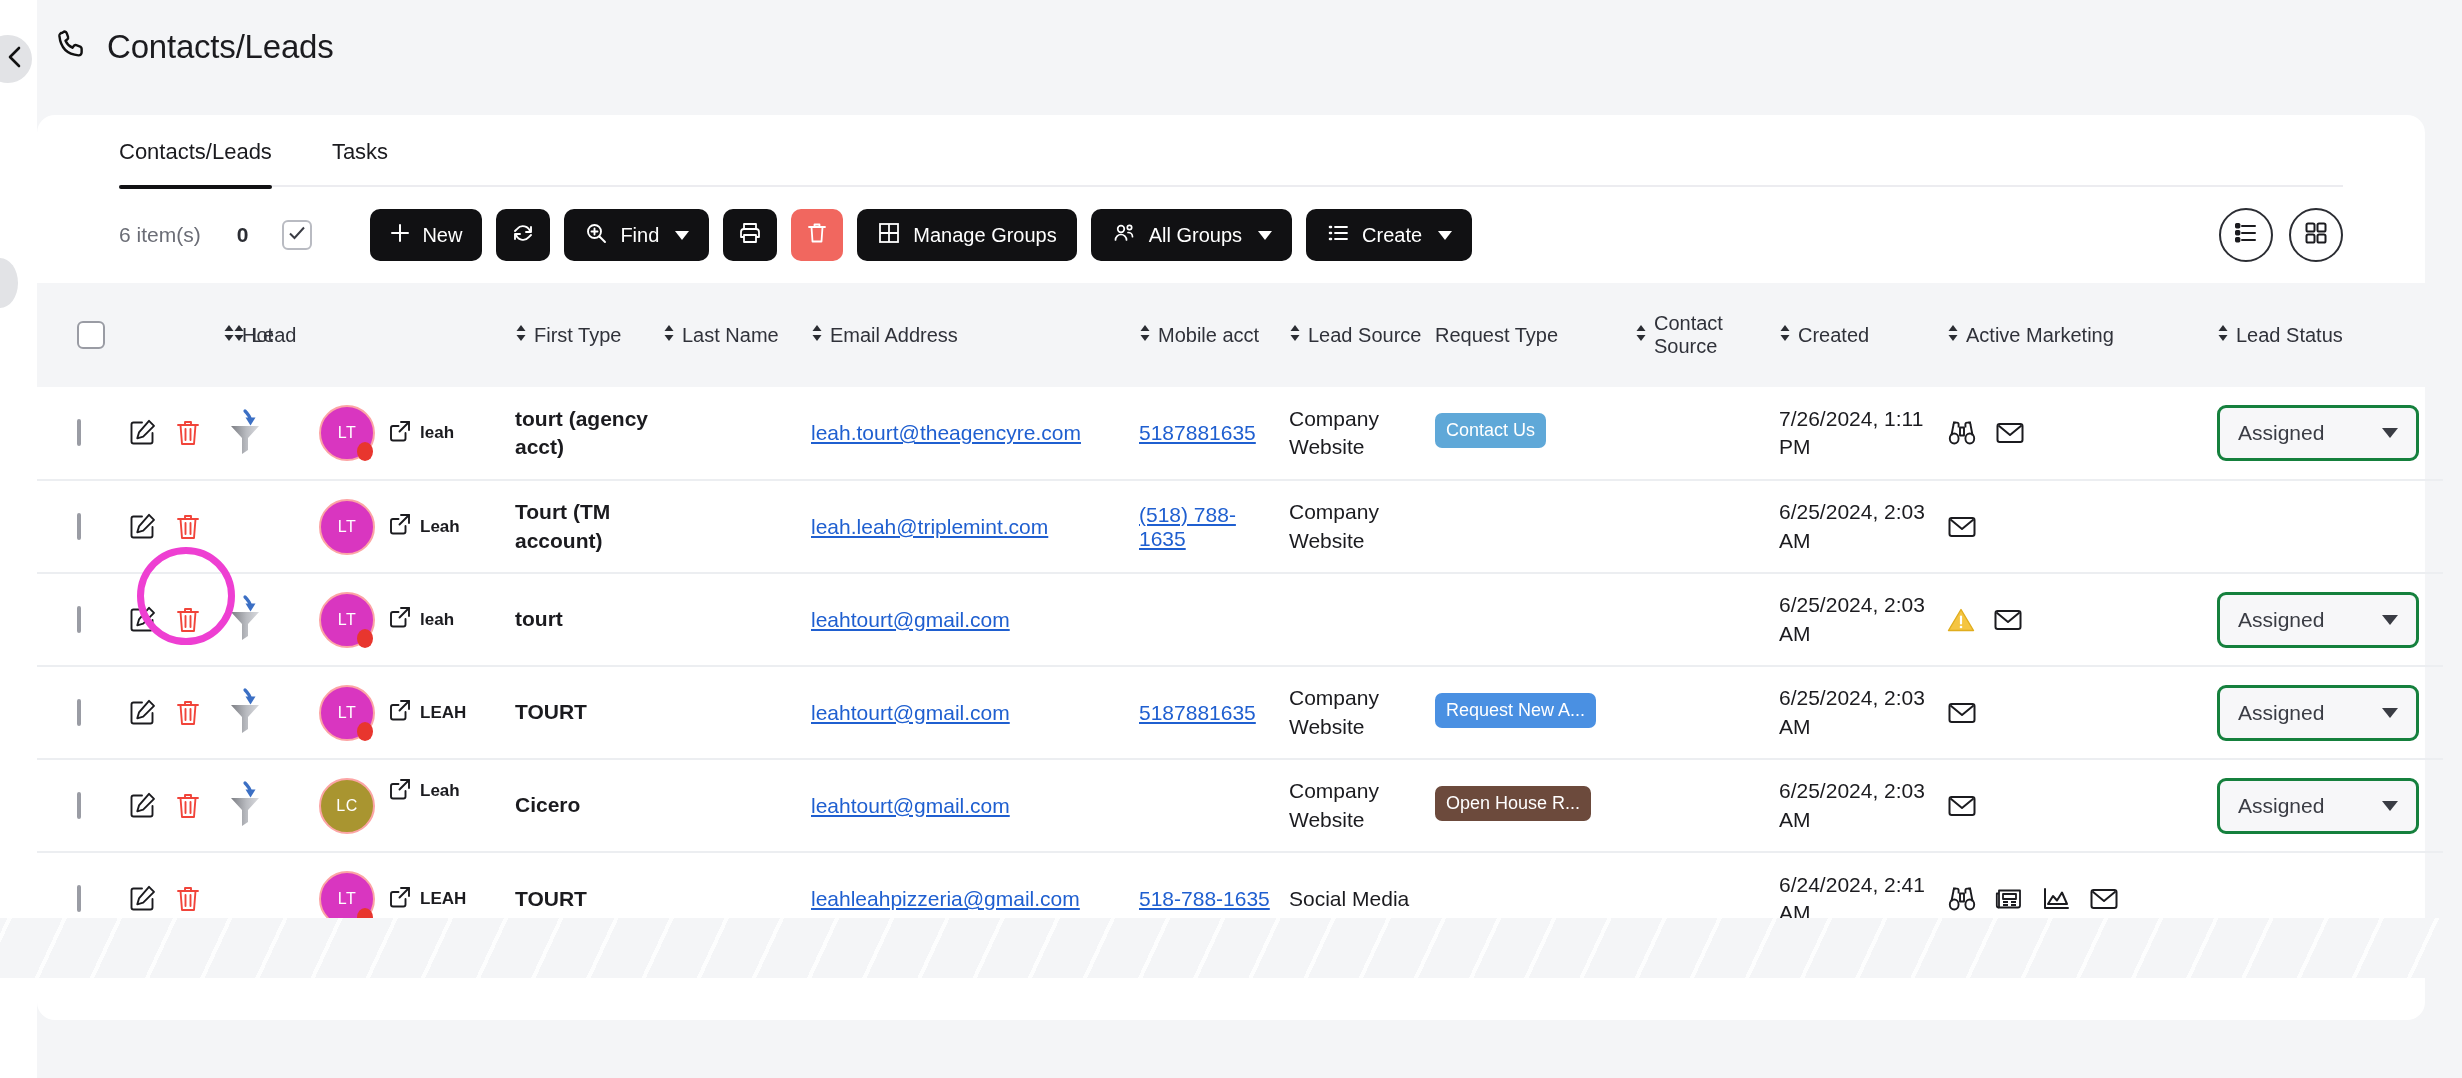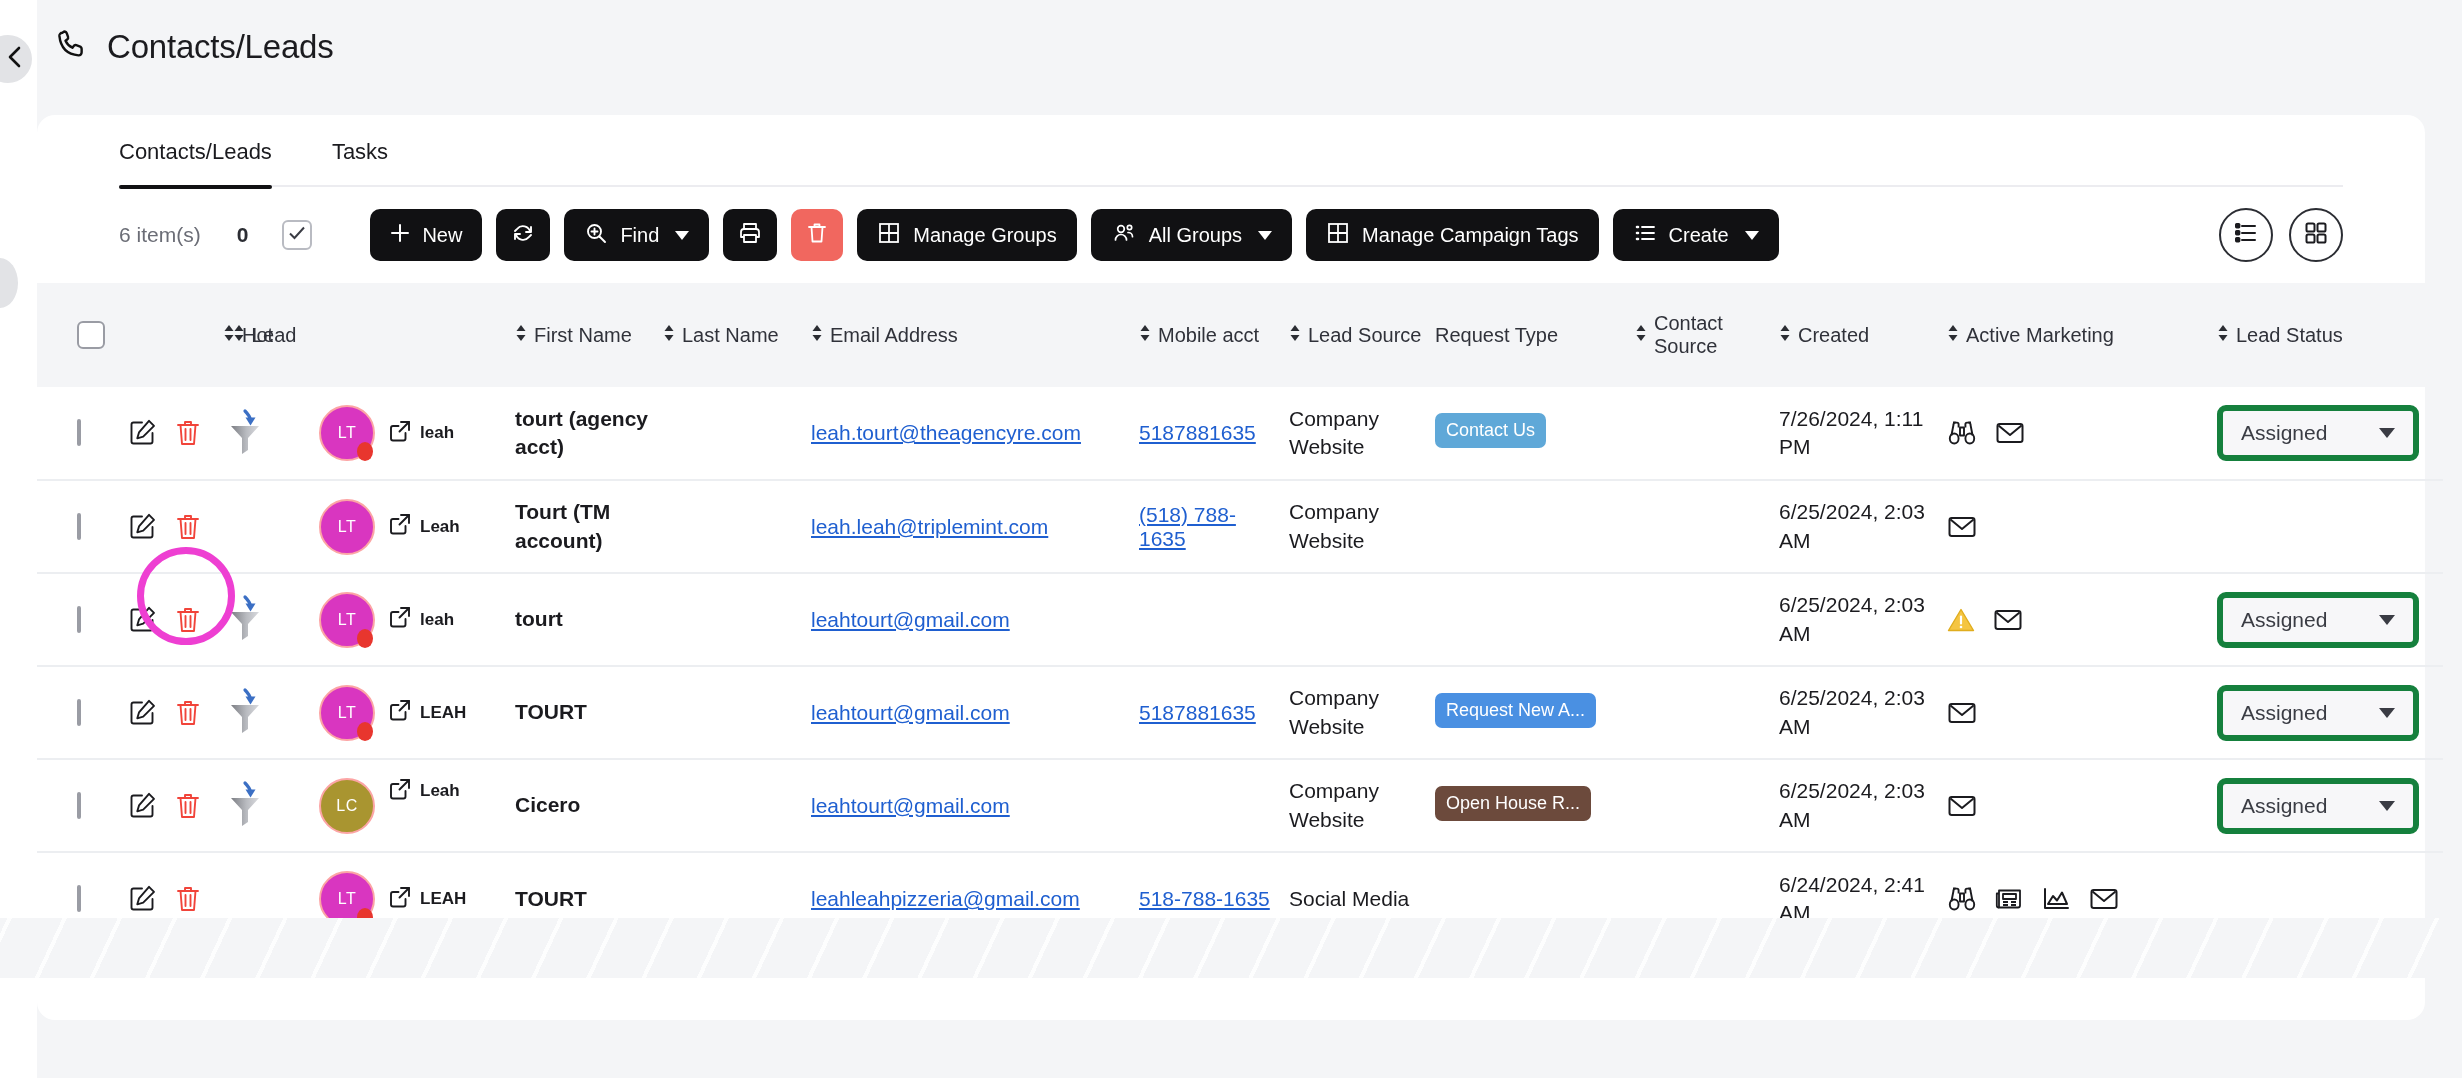--- a/index.html
+++ b/index.html
@@ -187,21 +187,21 @@
     padding: 7px 11px;
     max-width: 175px;
     overflow: hidden; text-overflow: ellipsis; white-space: nowrap;
   }
 
   .am-icons { display: flex; align-items: center; gap: 18px; }
 
   .status-select {
     width: 202px; height: 56px;
     background: #f7f7f9;
-    border: 6px solid #15803d;
+    border: 3px solid #15803d;
     border-radius: 9px;
     display: flex; align-items: center; justify-content: space-between;
     padding: 0 18px;
     font-size: 21px; color: #3a3c44;
     cursor: pointer;
   }
   .sel-caret {
     width: 0; height: 0;
     border-left: 8px solid transparent;
     border-right: 8px solid transparent;
@@ -351,29 +351,20 @@
             <circle cx="10" cy="8" r="3.3"></circle>
               <path d="M4.5 19c0-3.2 2.5-5.5 5.5-5.5s5.5 2.3 5.5 5.5"></path>
             <circle cx="18.5" cy="6.5" r="2.2"></circle>
               <path d="M17 11.5c2.6 0 4.5 1.8 4.5 4.2"></path>
           </svg>
         </span>
         <span>All Groups</span>
         <span class="caret"></span>
       </div>
 
-      <div class="btn">
-        <span>
-          <svg width="24" height="24" viewBox="0 0 24 24" fill="none" stroke="#fff" stroke-width="1.8">
-            <rect x="3" y="3" width="18" height="18"></rect>
-              <path d="M3 12h18M12 3v18"></path>
-          </svg>
-        </span>
-        <span>Manage Campaign Tags</span>
-      </div>
 
       <div class="btn">
         <span>
           <svg width="24" height="24" viewBox="0 0 24 24" fill="none" stroke="#fff" stroke-width="1.8" stroke-linecap="round">
             <path d="M9 6h12M9 12h12M9 18h12"></path>
               <path d="M4 6h1M4 12h1M4 18h1" stroke-width="2.6"></path>
           </svg>
         </span>
         <span>Create</span>
         <span class="caret"></span>
@@ -454,21 +445,21 @@
               </div>
             </th>
             <th>
               <div class="th-inner">
                 <span class="sort-ico">
                   <svg width="12" height="20" viewBox="0 0 12 20">
                       <path d="M6 2 L10.5 8 L1.5 8 Z" fill="#2b2d33"></path>
                       <path d="M6 18 L10.5 12 L1.5 12 Z" fill="#2b2d33"></path>
                     </svg>
                 </span>
-                <span>First Name</span>
+                <span>First Type</span>
               </div>
             </th>
             <th>
               <div class="th-inner">
                 <span class="sort-ico">
                   <svg width="12" height="20" viewBox="0 0 12 20">
                       <path d="M6 2 L10.5 8 L1.5 8 Z" fill="#2b2d33"></path>
                       <path d="M6 18 L10.5 12 L1.5 12 Z" fill="#2b2d33"></path>
                     </svg>
                 </span>

